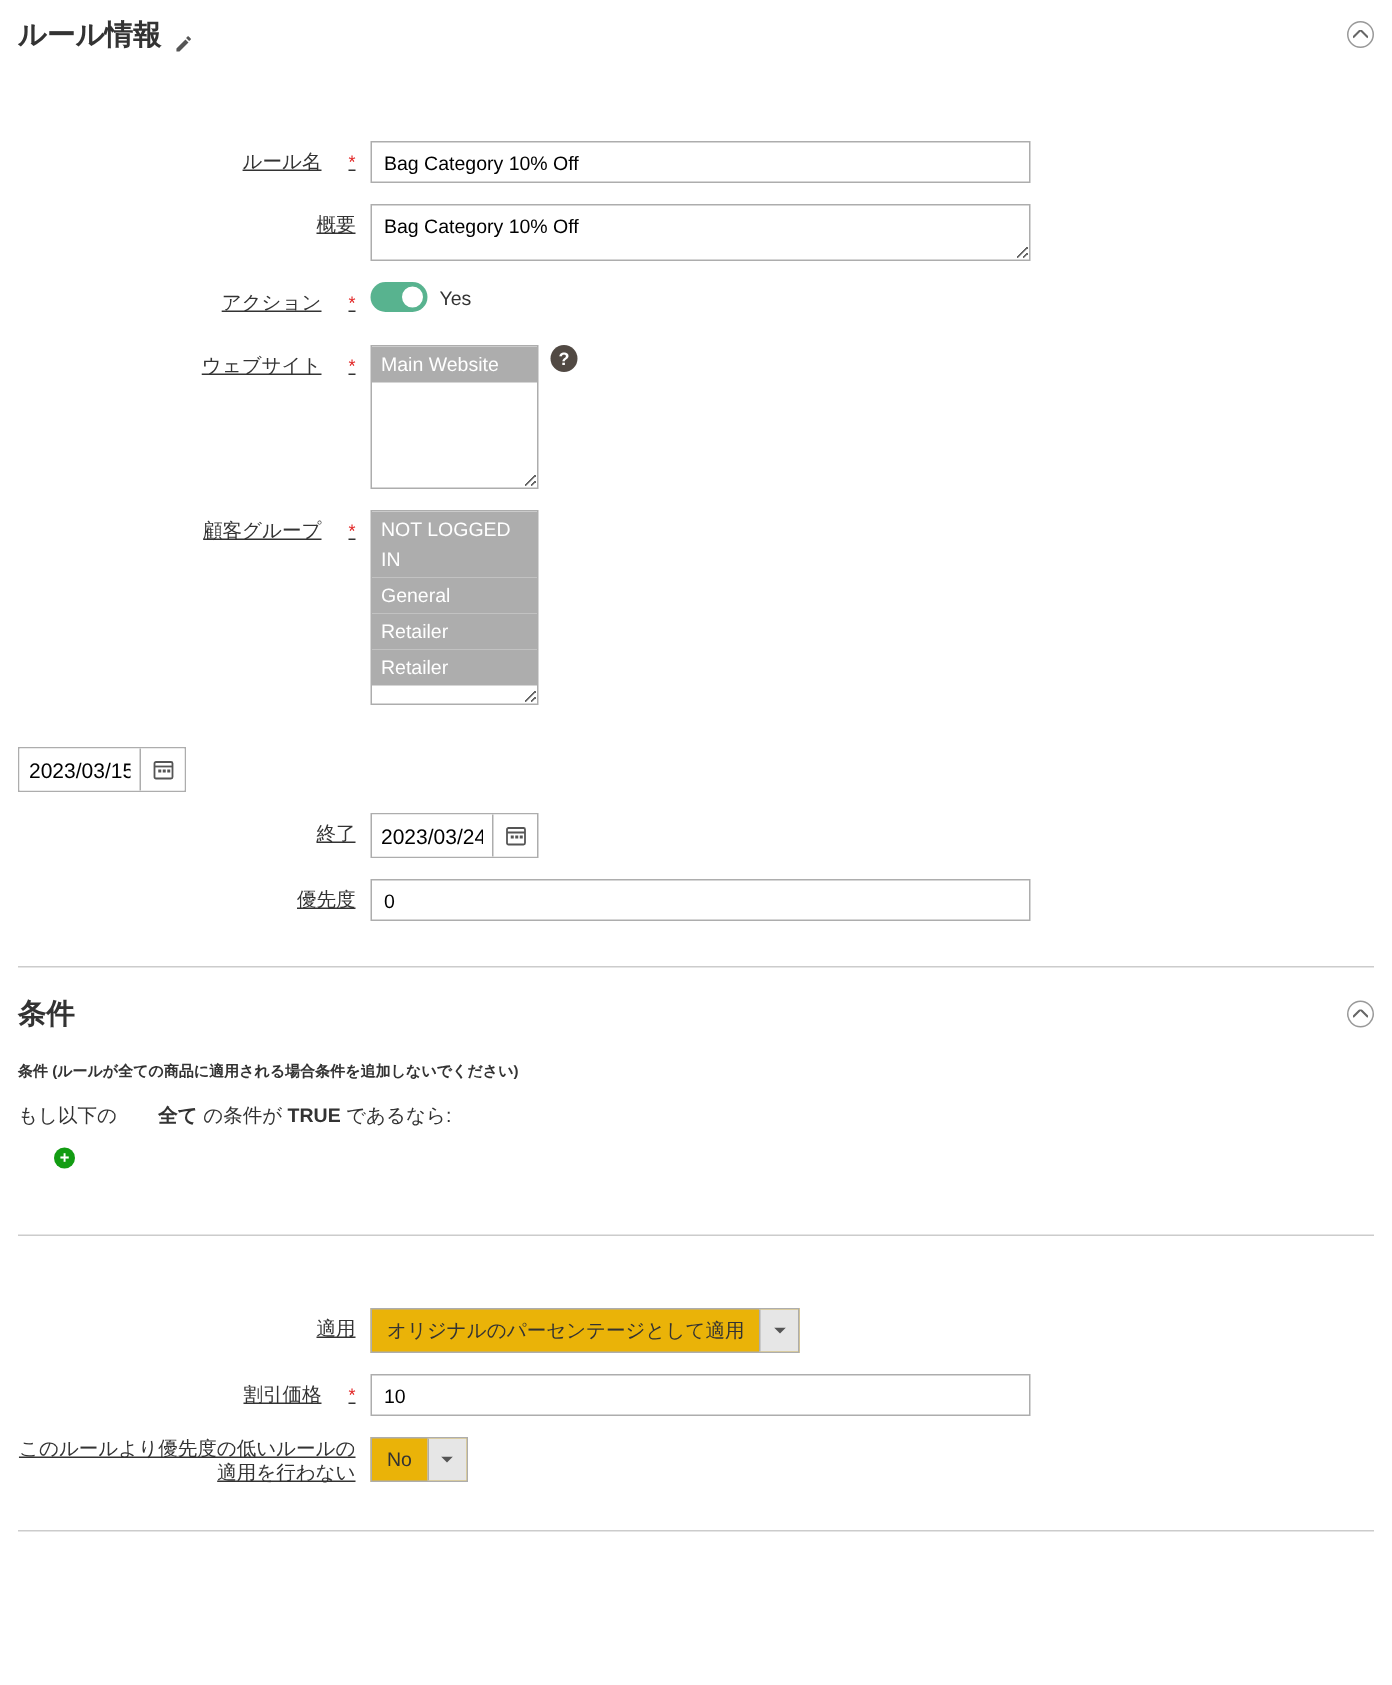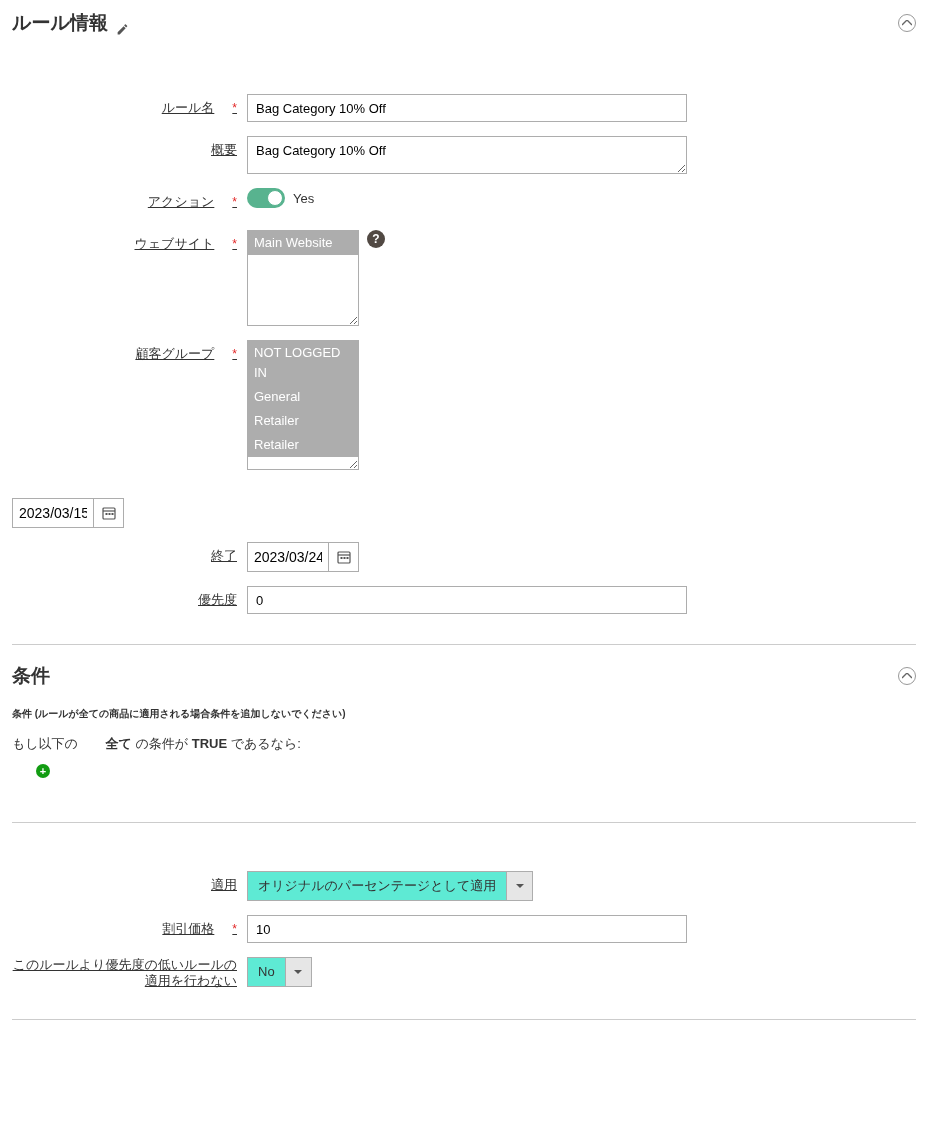--- a/index.html
+++ b/index.html
@@ -27,21 +27,21 @@
 .date-wrap { display: inline-flex; border: 1px solid #adadad; height: 30px; align-items: stretch; }
 .date-wrap input { border: none; width: 80px; padding: 0 6px; font-size: 14px; }
 .date-wrap .cal-btn { width: 30px; border-left: 1px solid #adadad; background: #fff; display: flex; align-items: center; justify-content: center; cursor: pointer; }
 .cond-sub { font-size: 10px; font-weight: 600; margin: 18px 0 14px 0; }
 .cond-line { font-size: 13px; margin-bottom: 10px; color: #333; }
 .cond-line .bold { font-weight: 600; }
 .cond-tree { border-left: 1px dotted #888; margin-left: 6px; padding-left: 18px; margin-bottom: 6px; }
 .cond-item { font-size: 13px; display: flex; align-items: center; gap: 6px; margin-bottom: 10px; }
 .del-icon { width: 14px; height: 14px; display:inline-flex; cursor: pointer; }
 .add-icon { width: 14px; height: 14px; border-radius: 50%; background: #129c12; color:#fff; display:inline-flex; align-items:center; justify-content:center; font-size:11px; font-weight:bold; cursor:pointer; margin-left:24px;}
-.select-wrap { display: inline-flex; align-items: stretch; border: 1px solid #adadad; height: 30px; background: #5eead4; }
+.select-wrap { display: inline-flex; align-items: stretch; border: 1px solid #adadad; height: 30px; background: #eab308; }
 .select-wrap .sel-text { padding: 0 10px; line-height: 28px; font-size: 13px; min-width: 170px; }
 .select-wrap .sel-btn { width: 26px; border-left: 1px solid #adadad; background: #e6e6e6; display: flex; align-items: center; justify-content: center; cursor: pointer; }
 .select-wrap.small .sel-text { min-width: 30px; }
 .cond-section { padding-bottom: 44px; }
 svg { display: block; }
 </style>
 </head>
 <body>
 
 <div class="section">

